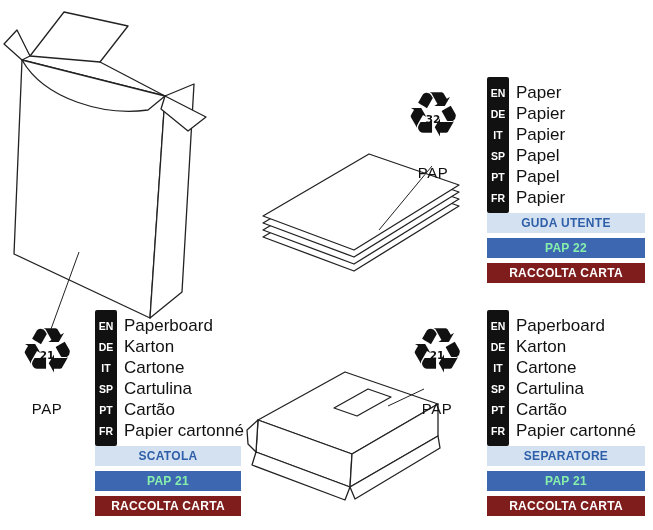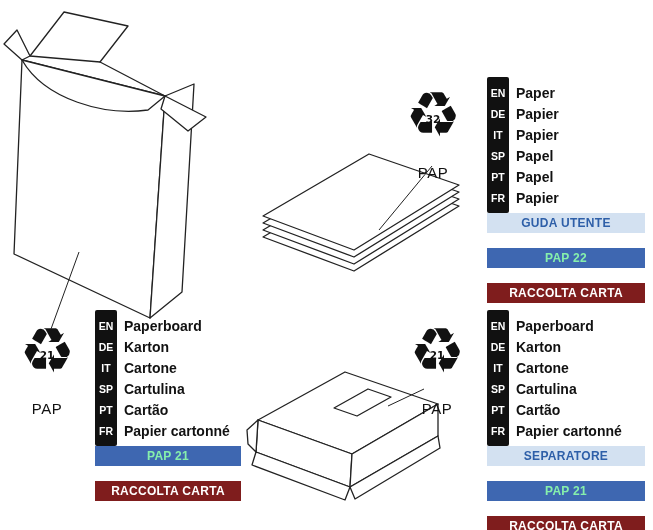--- a/index.html
+++ b/index.html
@@ -38,23 +38,23 @@
   #table-1 { left:95px;  top:315px; width:146px; }
   #table-2 { left:487px; top:82px;  width:158px; }
   #table-3 { left:487px; top:315px; width:158px; }
 
   .lang-row { display:flex; align-items:center; height:21px; gap:7px; }
   .lang-badge {
     display:inline-flex; align-items:center; justify-content:center;
     min-width:22px; height:31px; background:#111; color:#fff;
     font-size:10.5px; font-weight:700; border-radius:2px; flex:0 0 auto;
   }
-  .lang-label { font-size:14px; font-weight:700; color:#111; white-space:nowrap;text-align:center; }
-
-  .bars { display:flex; flex-direction:column; gap:15px; margin-top:5px; }
+  .lang-label { font-size:17px; font-weight:400; color:#111; white-space:nowrap;text-align:center; }
+
+  .bars { display:flex; flex-direction:column; gap:5px; margin-top:5px; }
   .bar { height:20px; line-height:20px; text-align:center; font-size:12px; font-weight:700; letter-spacing:0.3px; }
   .bar-light { background:#d3e1f1; color:#2e5fa8; }
   .bar-mid   { background:#3e67b1; color:#86efac; }
   .bar-dark  { background:#7f1d1d; color:#ffffff; }
 </style>
 </head>
 <body>
 
 <div class="canvas">
 
@@ -140,20 +140,21 @@
     </div>
     <div class="lang-row">
       <span class="lang-badge">PT</span>
       <span class="lang-label">Cartão</span>
     </div>
     <div class="lang-row">
       <span class="lang-badge">FR</span>
       <span class="lang-label">Papier cartonné</span>
     </div>
     <div class="bars">
+      <div class="bar bar-light">SCATOLA</div>
       <div class="bar bar-mid">PAP 21</div>
       <div class="bar bar-dark">RACCOLTA CARTA</div>
     </div>
   </div>
 
   <div class="lang-table" id="table-2">
     <div class="lang-row">
       <span class="lang-badge">EN</span>
       <span class="lang-label">Paper</span>
     </div>

